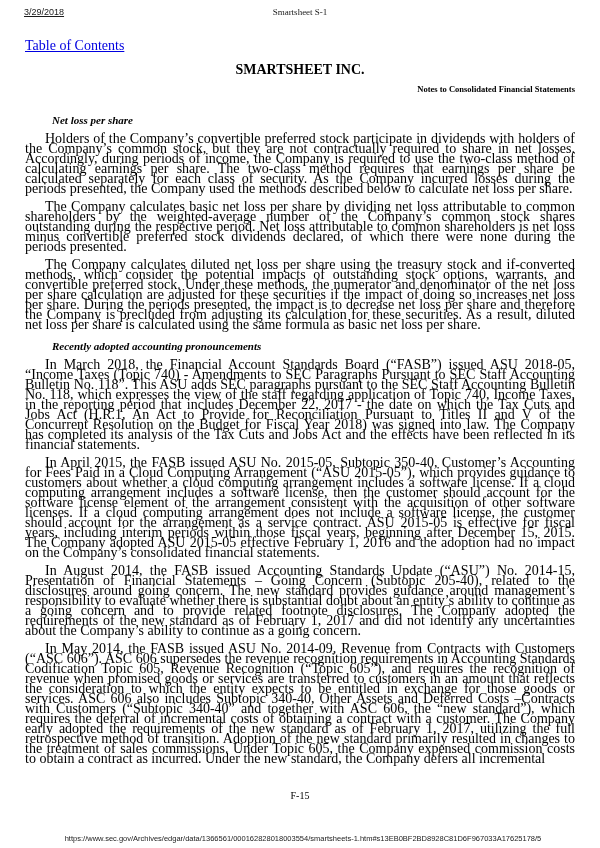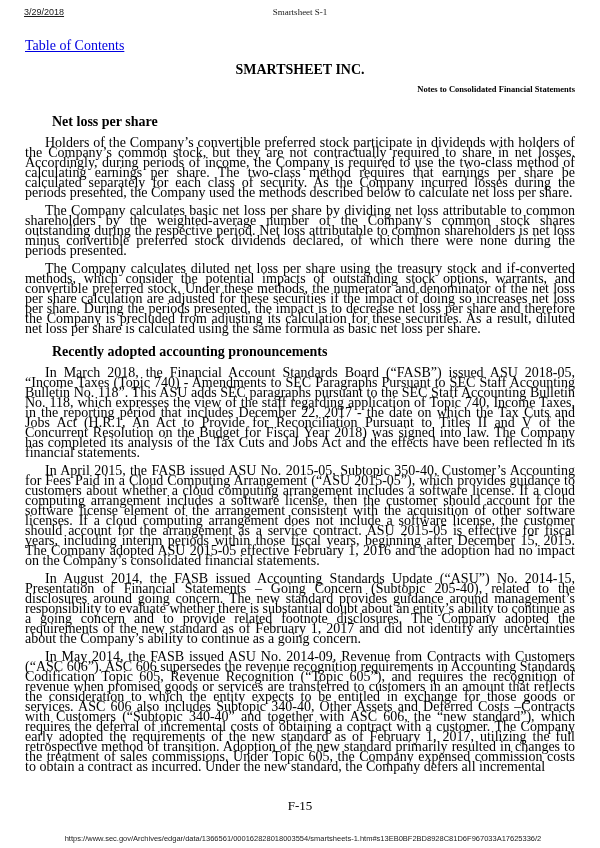--- a/index.html
+++ b/index.html
@@ -49,33 +49,34 @@
     margin: 0 0 6px 0;
   }
   .doc-subtitle {
     text-align: right;
     font-weight: bold;
     font-size: 8.5px;
     margin: 0 0 20px 0;
   }
   .doc-heading {
     font-weight: bold;
-    font-size: 14px;
+    font-style: italic;
+    font-size: 11px;
     margin: 10px 0 8px 27px;
   }
   .doc-paragraph {
     font-size: 14px;
     line-height: 10px;
     text-align: justify;
     text-indent: 20px;
     margin: 0 0 8px 0;
   }
   .page-number {
     text-align: center;
-    font-size: 13px;
+    font-size: 10px;
     margin-top: 26px;
   }
 
   
   .print-footer {
     position: absolute;
     bottom: 5px;
     left: 8px;
     right: 2px;
     font-family: "Liberation Sans", sans-serif;
@@ -107,14 +108,14 @@
       <p class="doc-paragraph">In March 2018, the Financial Account Standards Board (“FASB”) issued ASU 2018-05, “Income Taxes (Topic 740) - Amendments to SEC Paragraphs Pursuant to SEC Staff Accounting Bulletin No. 118”. This ASU adds SEC paragraphs pursuant to the SEC Staff Accounting Bulletin No. 118, which expresses the view of the staff regarding application of Topic 740, Income Taxes, in the reporting period that includes December 22, 2017 - the date on which the Tax Cuts and Jobs Act (H.R.1, An Act to Provide for Reconciliation Pursuant to Titles II and V of the Concurrent Resolution on the Budget for Fiscal Year 2018) was signed into law. The Company has completed its analysis of the Tax Cuts and Jobs Act and the effects have been reflected in its financial statements.</p>
       <p class="doc-paragraph">In April 2015, the FASB issued ASU No. 2015-05, Subtopic 350-40, Customer’s Accounting for Fees Paid in a Cloud Computing Arrangement (“ASU 2015-05”), which provides guidance to customers about whether a cloud computing arrangement includes a software license. If a cloud computing arrangement includes a software license, then the customer should account for the software license element of the arrangement consistent with the acquisition of other software licenses. If a cloud computing arrangement does not include a software license, the customer should account for the arrangement as a service contract. ASU 2015-05 is effective for fiscal years, including interim periods within those fiscal years, beginning after December 15, 2015. The Company adopted ASU 2015-05 effective February 1, 2016 and the adoption had no impact on the Company’s consolidated financial statements.</p>
       <p class="doc-paragraph">In August 2014, the FASB issued Accounting Standards Update (“ASU”) No. 2014-15, Presentation of Financial Statements – Going Concern (Subtopic 205-40), related to the disclosures around going concern. The new standard provides guidance around management’s responsibility to evaluate whether there is substantial doubt about an entity’s ability to continue as a going concern and to provide related footnote disclosures. The Company adopted the requirements of the new standard as of February 1, 2017 and did not identify any uncertainties about the Company’s ability to continue as a going concern.</p>
       <p class="doc-paragraph">In May 2014, the FASB issued ASU No. 2014-09, Revenue from Contracts with Customers (“ASC 606”). ASC 606 supersedes the revenue recognition requirements in Accounting Standards Codification Topic 605, Revenue Recognition (“Topic 605”), and requires the recognition of revenue when promised goods or services are transferred to customers in an amount that reflects the consideration to which the entity expects to be entitled in exchange for those goods or services. ASC 606 also includes Subtopic 340-40, Other Assets and Deferred Costs –Contracts with Customers (“Subtopic 340-40” and together with ASC 606, the “new standard”), which requires the deferral of incremental costs of obtaining a contract with a customer. The Company early adopted the requirements of the new standard as of February 1, 2017, utilizing the full retrospective method of transition. Adoption of the new standard primarily resulted in changes to the treatment of sales commissions. Under Topic 605, the Company expensed commission costs to obtain a contract as incurred. Under the new standard, the Company defers all incremental</p>
     </div>
   <div class="page-number">F-15</div>
 </div>
 
 <div class="print-footer">
   <span>https://www.sec.gov/Archives/edgar/data/1366561/000162828018003554/smartsheets-1.htm#s13EB0BF2BD8928C81D6F967033A17625</span>
-  <span>336/2</span>
+  <span>178/5</span>
 </div>
 
 </body></html>

